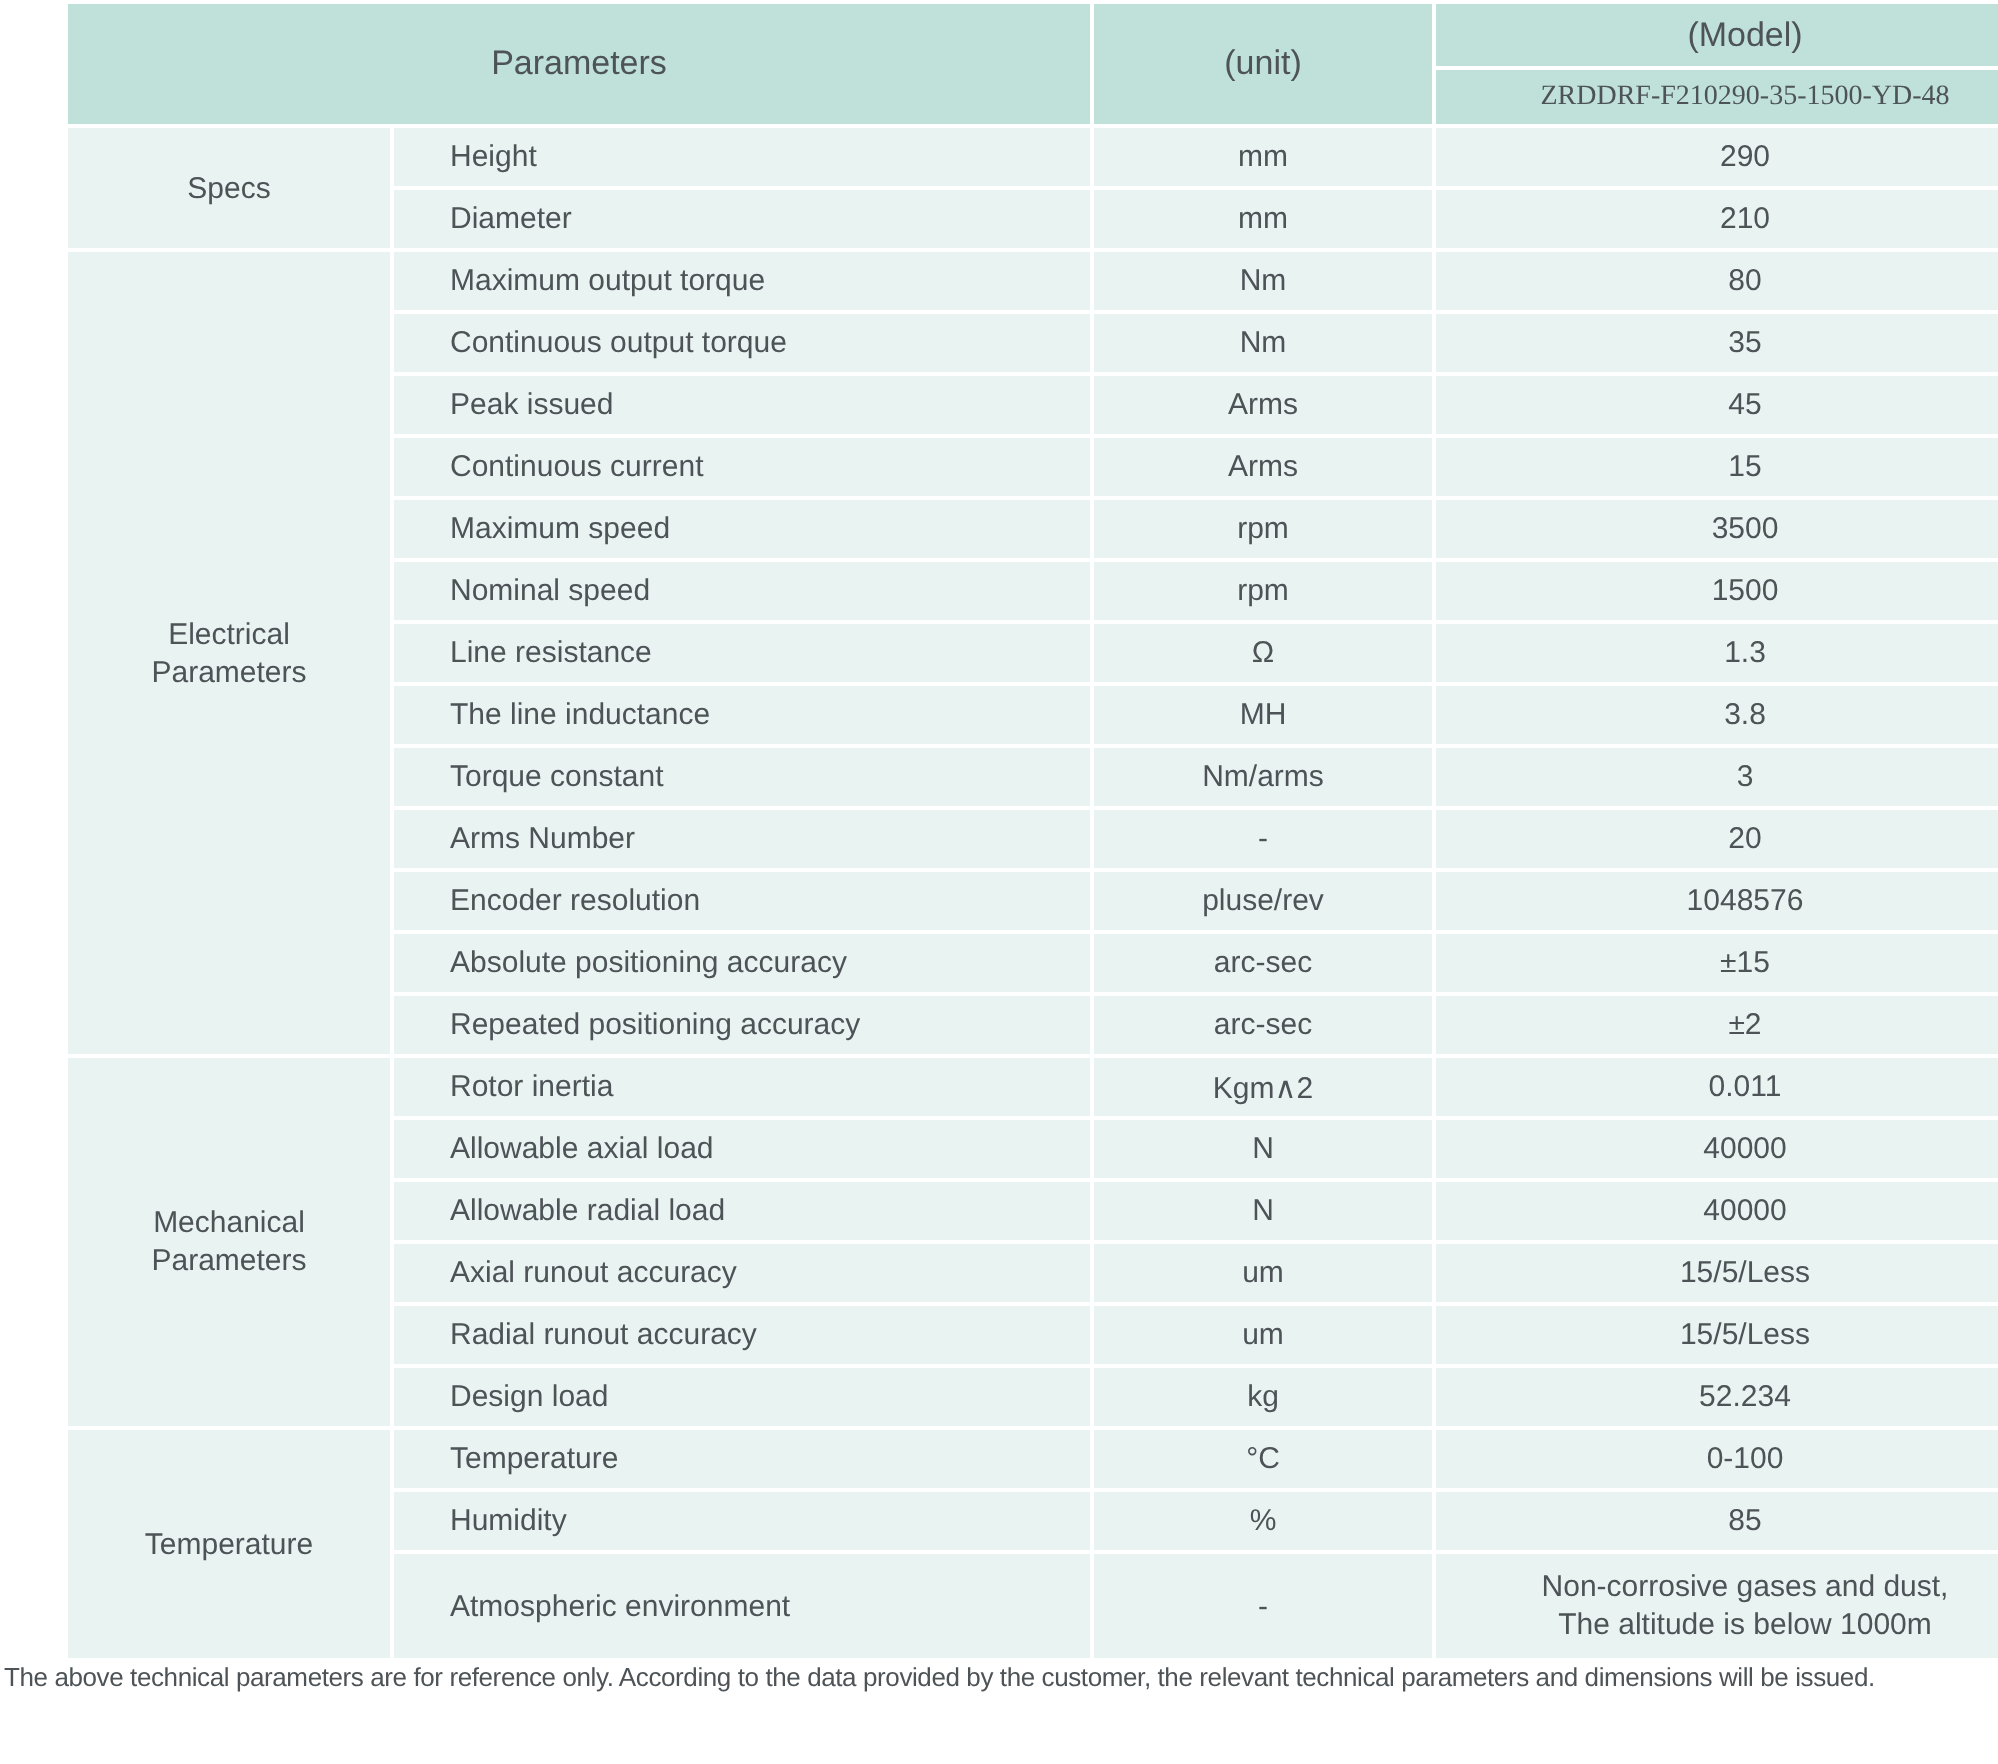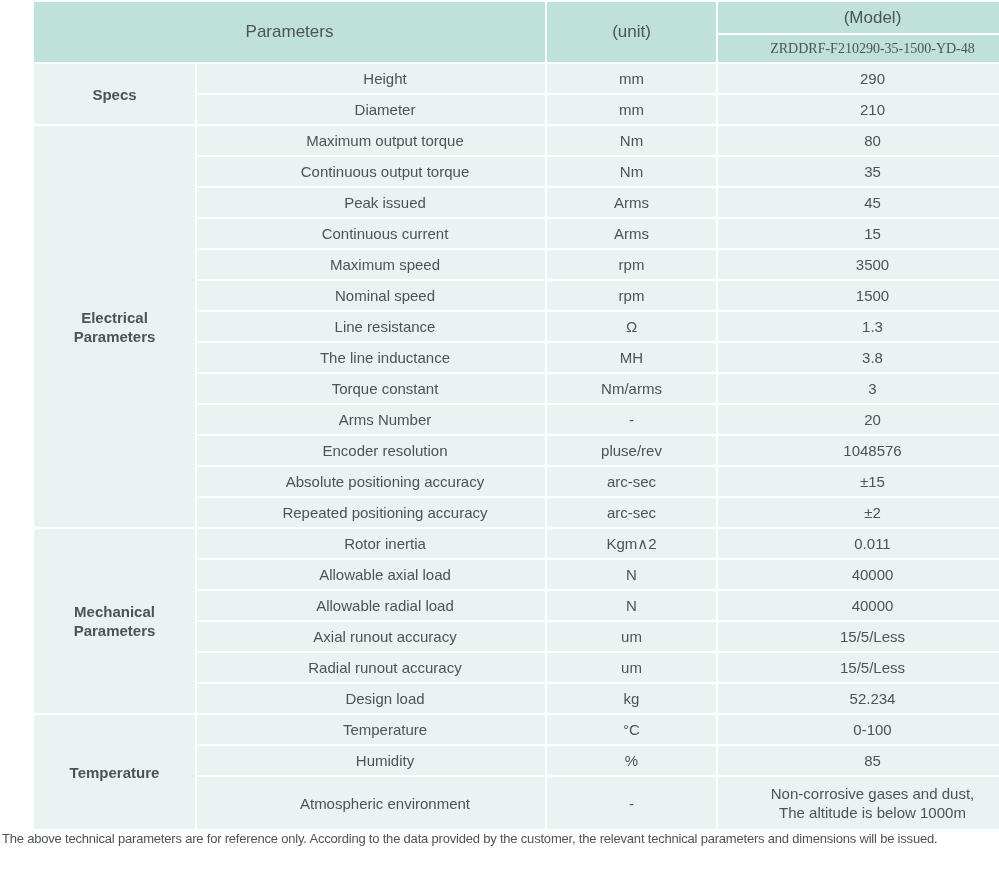--- a/index.html
+++ b/index.html
@@ -37,24 +37,23 @@
   tr.brow{height:29px;}
   tr.brow-tall{height:52px;}
   td.hdr{
     background:var(--header-bg);
     font-size:17px;
   }
   td.model-num{font-size:14px;font-family:Liberation Serif, serif;}
   td.sec{
     white-space:pre-line;
     line-height:19px;
-    font-weight:bold;
   }
   td.param{
-    text-align:center;
+    text-align:left;
     padding-left:28px;
   }
   td.val{
     white-space:pre-line;
     line-height:19px;
   }
   .footer-note{
     padding-left:2px;
     font-size:13px;
     letter-spacing:-0.2px;

